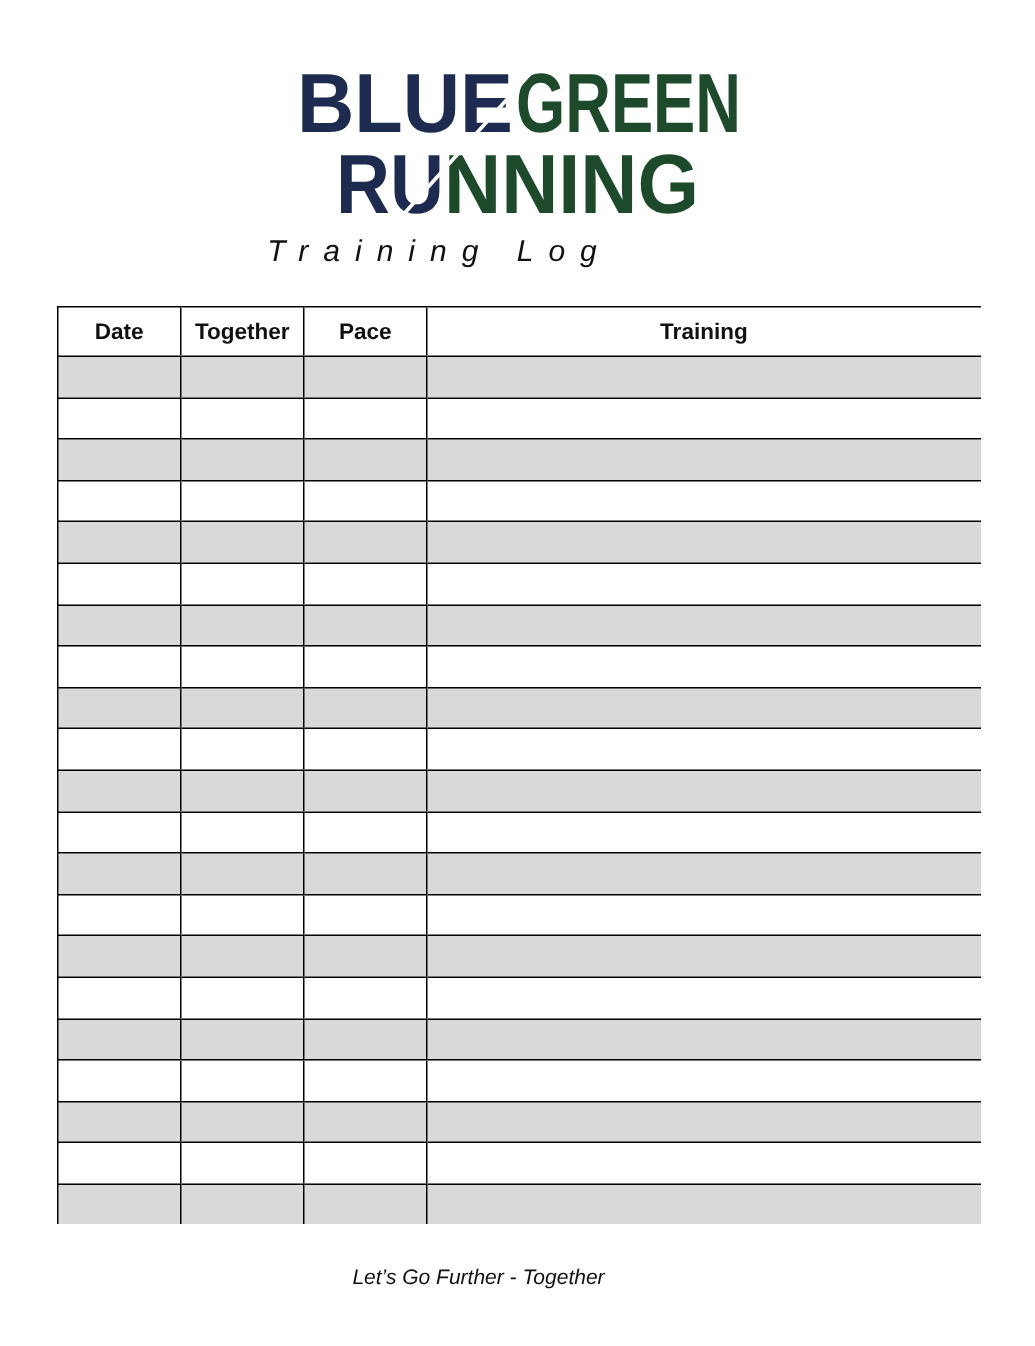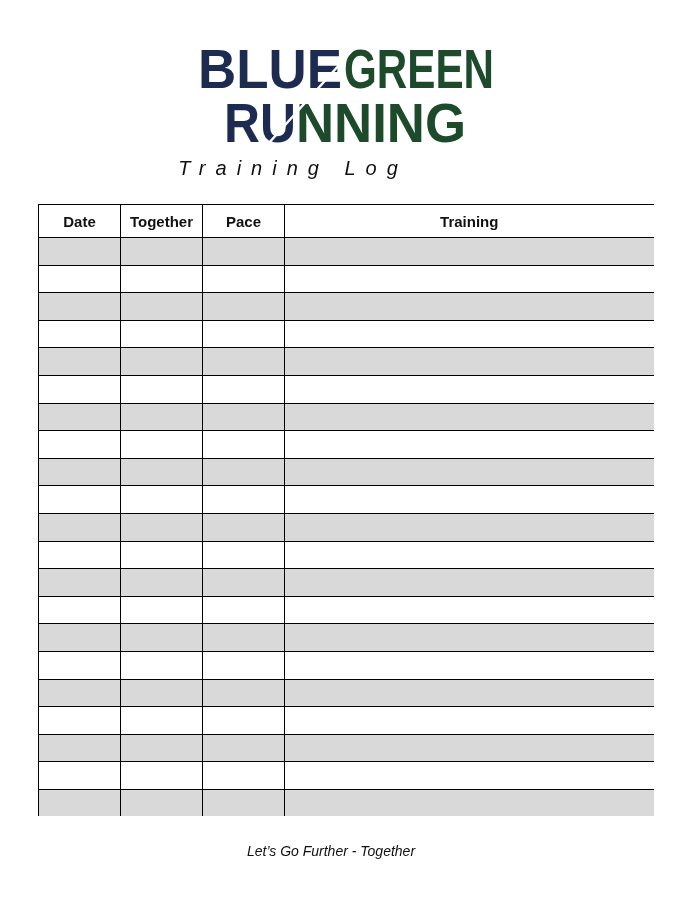--- a/index.html
+++ b/index.html
@@ -9,21 +9,21 @@
     .subtitle { position: absolute; left: 0; width: 586px; top: 157px; text-align: center; font-style: italic; font-size: 20px; letter-spacing: 10px; color: #111; box-sizing: border-box; }
     table.log { position: absolute; left: 38px; top: 204px; border-collapse: collapse; table-layout: fixed; width: 615px; }
     table.log col.c1 { width: 82px; }
     table.log col.c2 { width: 82px; }
     table.log col.c3 { width: 82px; }
     table.log col.c4 { width: 369px; }
     table.log th { height: 32px; font-weight: bold; font-size: 15px; color: #111; border-top: 1.5px solid #000; border-bottom: 1.5px solid #000; border-left: 1.5px solid #000; padding: 0; text-align: center; }
     table.log td { height: 26.6px; border-bottom: 1.5px solid #000; border-left: 1.5px solid #000; padding: 0; }
     table.log tr.shaded td { background: #d9d9d9; }
     table.log tr.last td { border-bottom: none; }
-    .tagline { position: absolute; left: 0; width: 638px; top: 843px; text-align: center; font-style: italic; font-size: 14px; color: #111; margin-left: 12px; }
+    .tagline { position: absolute; left: 0; width: 638px; top: 843px; text-align: center; font-style: italic; font-size: 14px; color: #111; }
   </style>
 </head>
 <body>
 
 <div class="logo">
   <svg width="296" height="106" viewBox="0 0 296 106">
     <g font-family="Liberation Sans, sans-serif" font-weight="bold" font-size="56" style="font-stretch: condensed;">
       <text x="0" y="48" textLength="144" lengthAdjust="spacingAndGlyphs" fill="#1c2b4f">BLUE</text>
       <text x="146" y="48" textLength="150" lengthAdjust="spacingAndGlyphs" fill="#1d4a2b">GREEN</text>
       <text x="26" y="102" textLength="72" lengthAdjust="spacingAndGlyphs" fill="#1c2b4f">RU</text>

